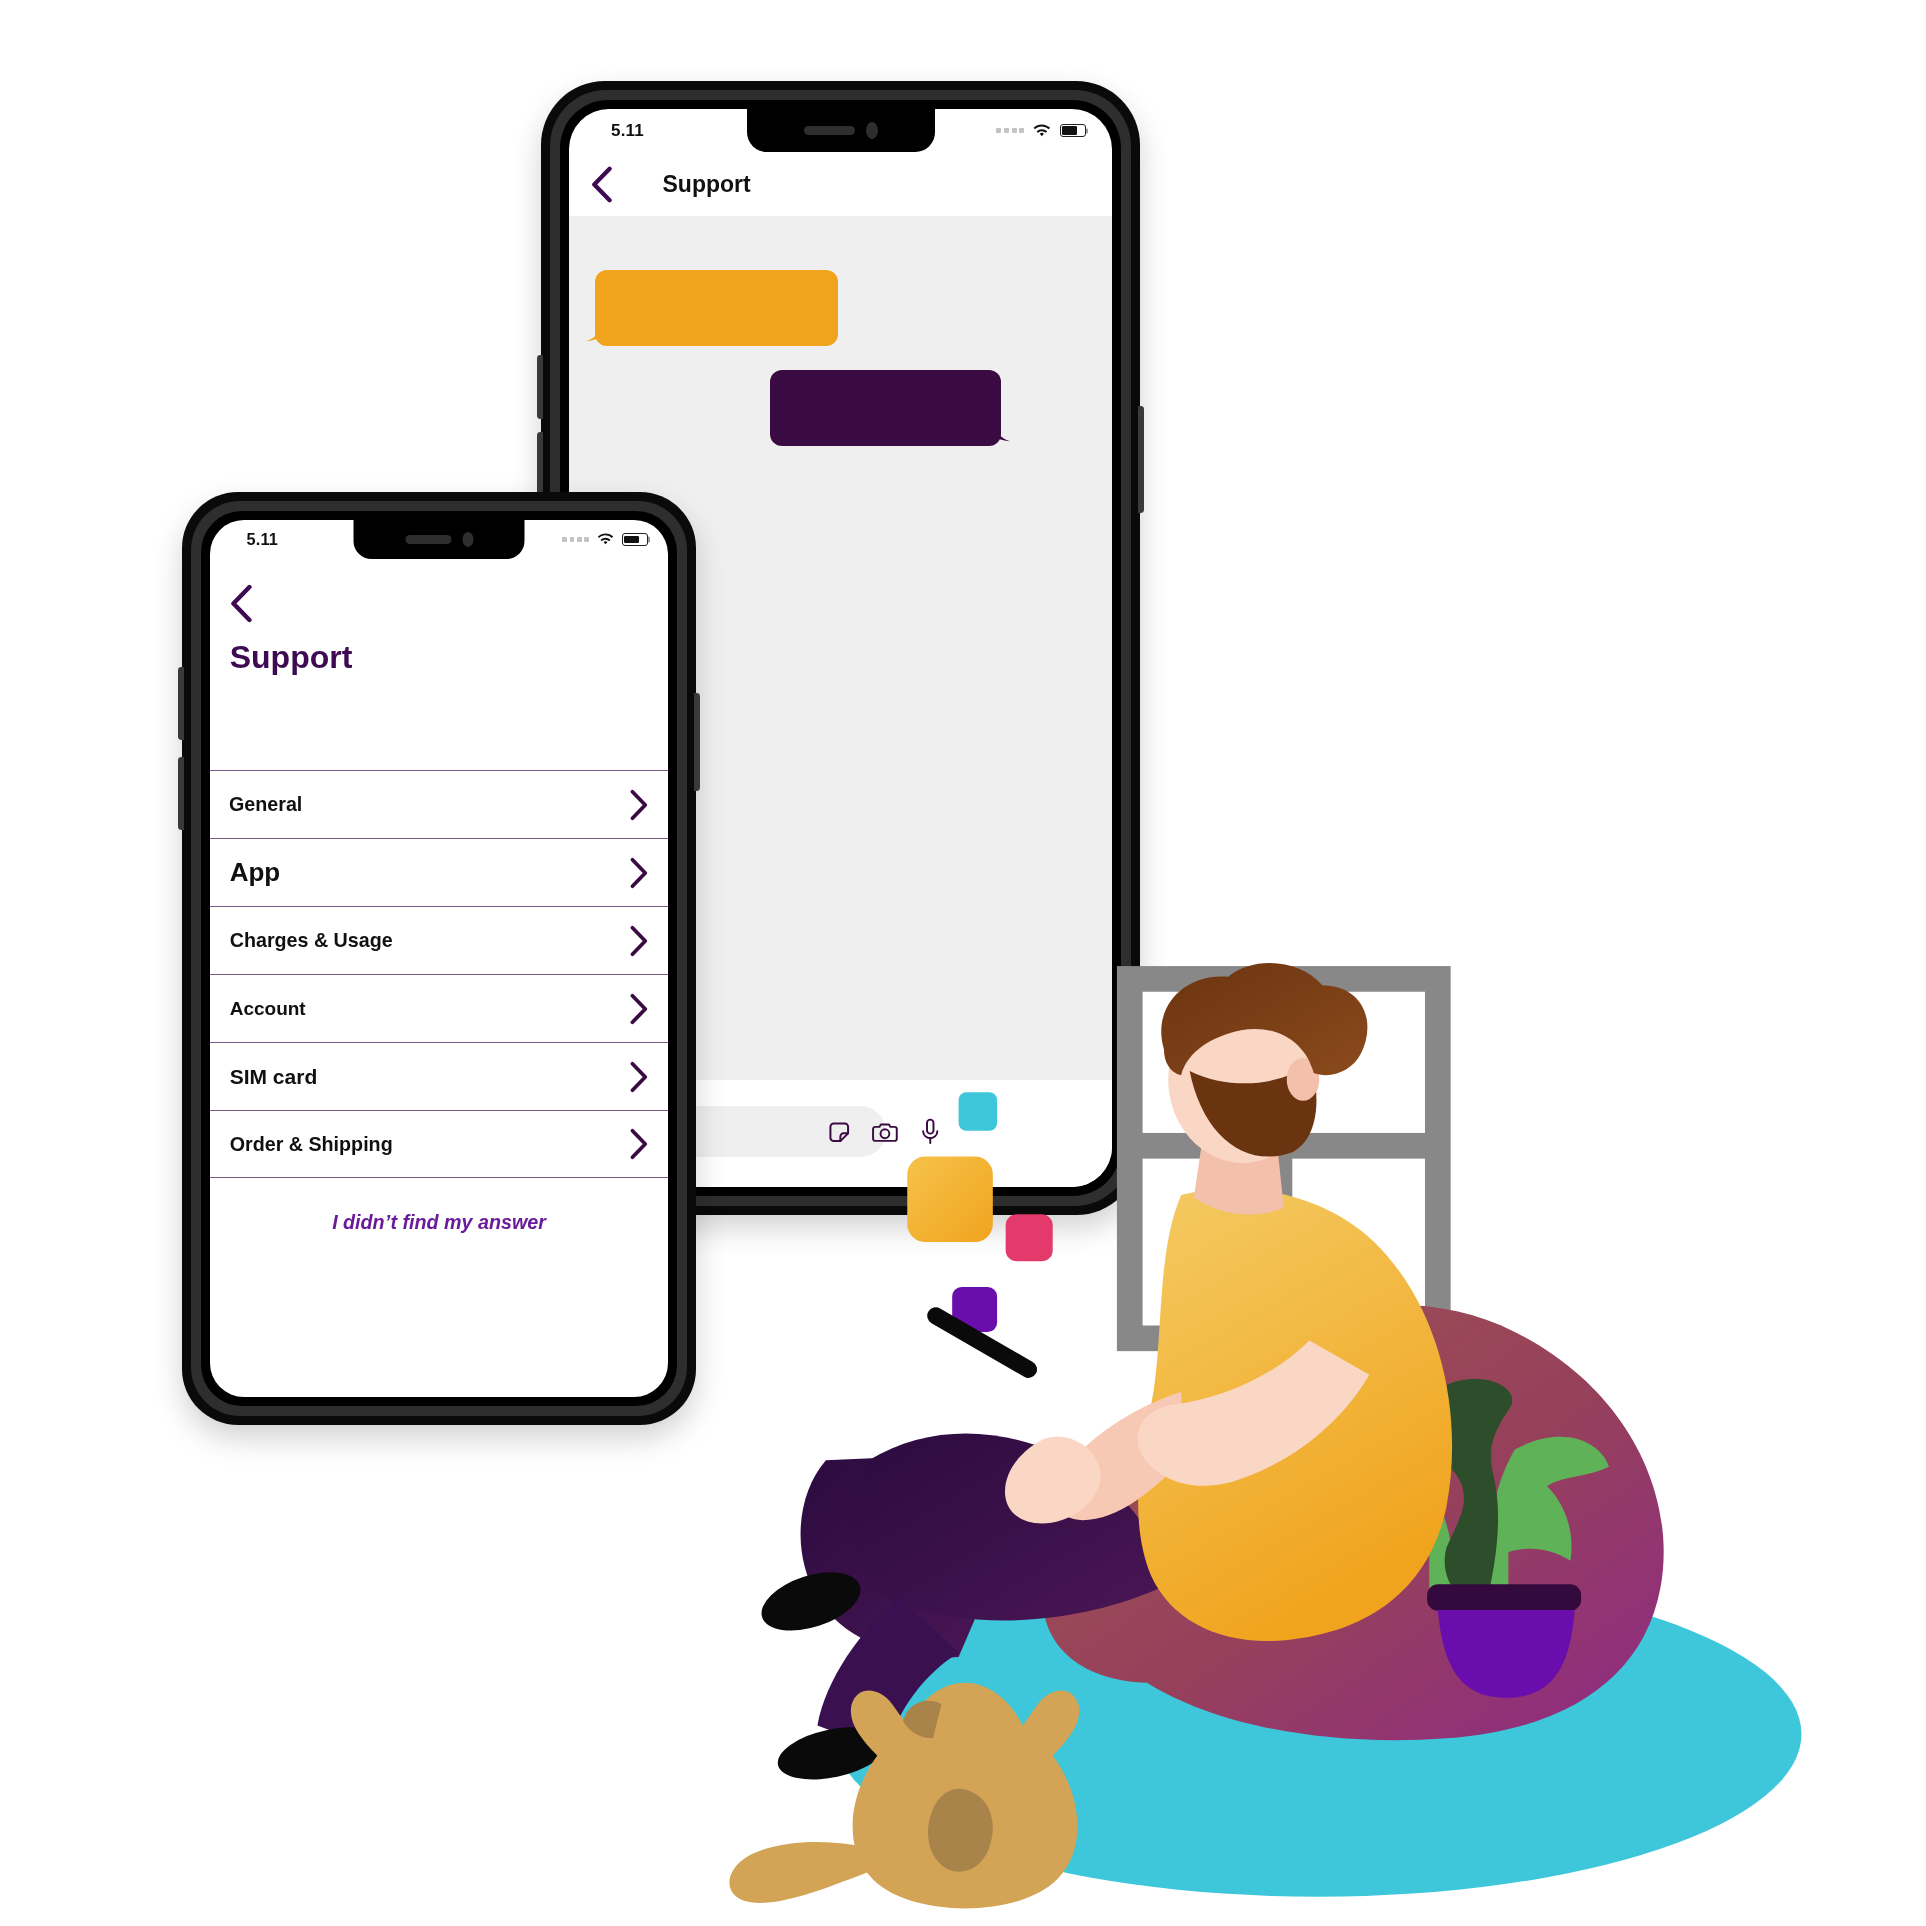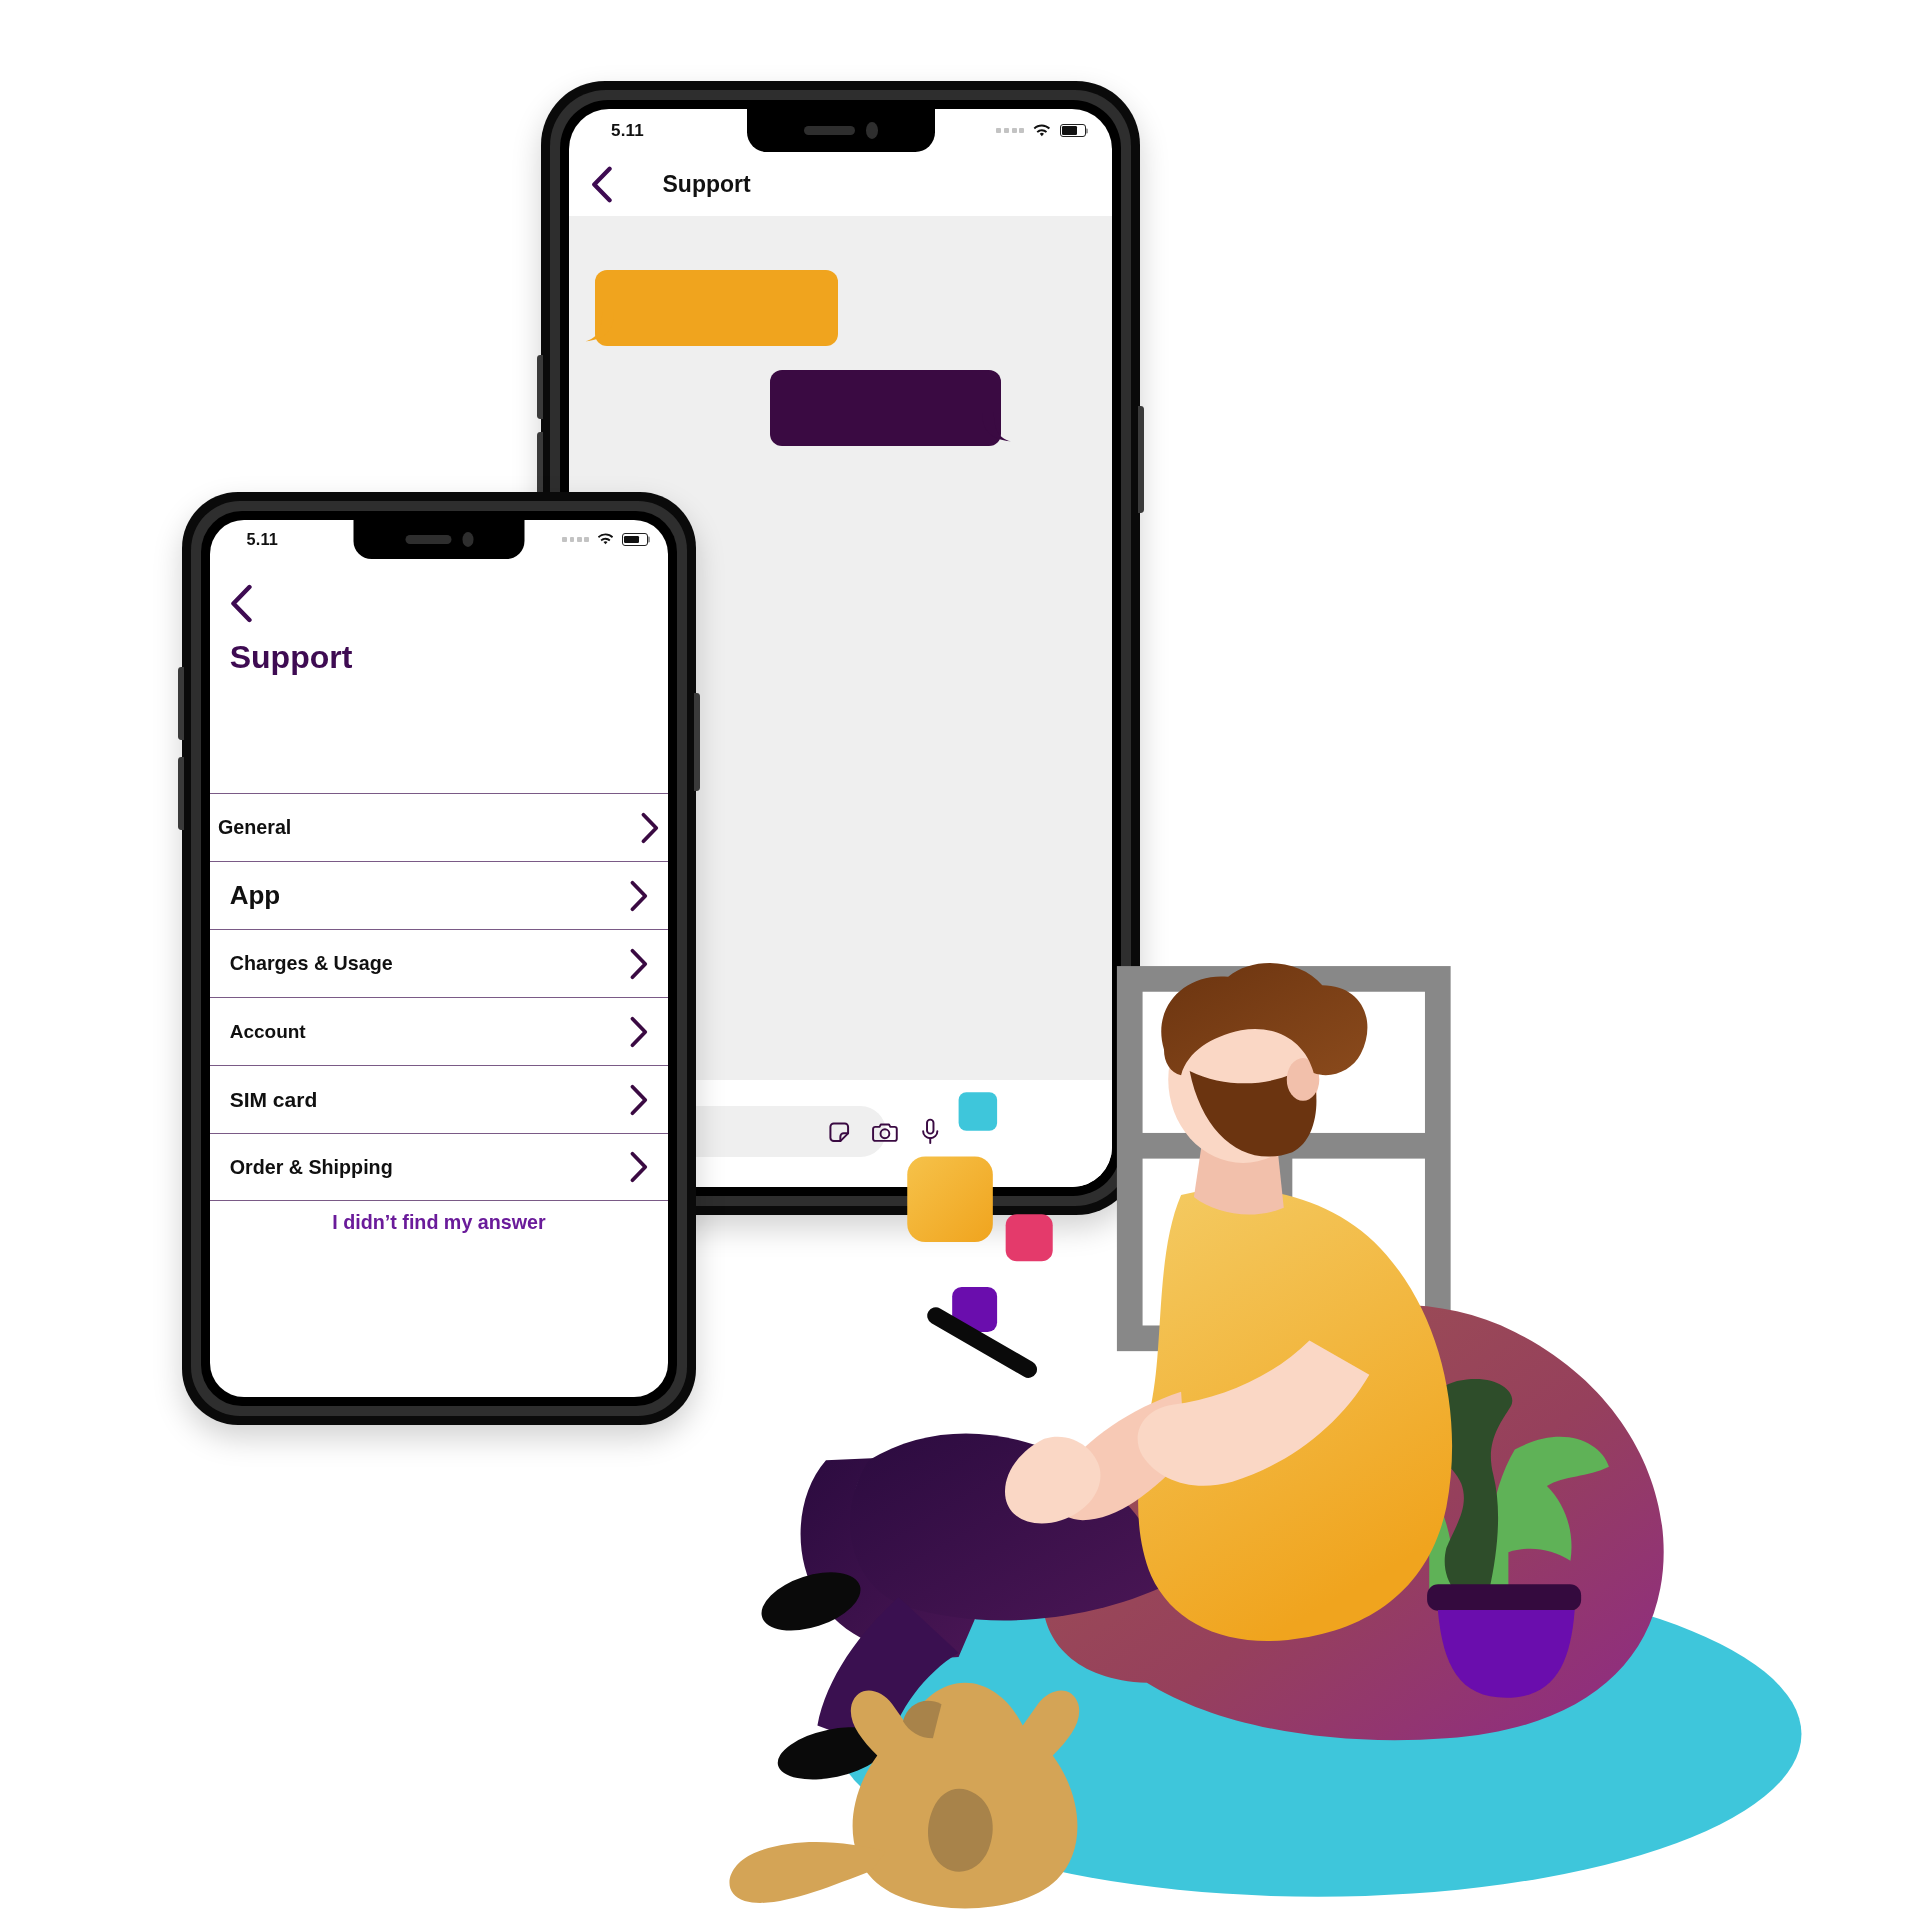--- a/index.html
+++ b/index.html
@@ -44,21 +44,21 @@
 
   
   .f-title{position:absolute;font-weight:700;color:#3E0B52;}
   .searchbox{position:absolute;background:#F2F2F2;border-radius:6px;display:flex;align-items:center;}
   .searchph{color:#A9A9A9;font-weight:400;}
   .listwrap{position:absolute;left:0;right:0;}
   .row{position:relative;display:flex;align-items:center;justify-content:space-between;
        border-top:1.3px solid #7a5a86;background:#fff;box-sizing:border-box;}
   .row:last-of-type{border-bottom:1.3px solid #7a5a86;}
   .rowlabel{font-weight:700;color:#101010;}
-  .noans{position:absolute;left:0;right:0;text-align:center;font-weight:700;color:#6A1B9A;}
+  .noans{position:absolute;left:0;right:0;text-align:center;font-weight:700;color:#6A1B9A;font-style:italic;}
 
   
   .chatarea{position:absolute;left:0;right:0;background:#EFEFEF;}
   .composer{position:absolute;left:0;right:0;background:#fff;display:flex;align-items:center;}
   .cpill{position:absolute;background:#EFEFEF;border-radius:428px;}
   .cicons{position:absolute;display:flex;align-items:center;}
 
   
   .illu{position:absolute;}
 </style>
@@ -196,21 +196,21 @@
       <div style="position:absolute;left:19px;top:64px;width:47px;height:47px;">
         <svg width="24" height="39" viewBox="0 0 27 43">
           <path d="M23 3 5 21.5 23 40" fill="none" stroke="#3E0B52" stroke-width="5" stroke-linecap="round" stroke-linejoin="round"></path>
         </svg>
       </div>
 
       <div class="f-title" style="left:19.7px;top:119px;font-size:32px;">Support</div>
 
 
       <div class="listwrap" style="top:250px;">
-        <div class="row" style="height:68px;padding:0 8px;margin-top:23px;">
+        <div class="row" style="height:68px;padding:0 19px;">
           <span class="rowlabel" style="font-size:19.7px;">General</span>
           <svg width="19.7" height="32" viewBox="0 0 23 37">
             <path d="M4 3 19 18.5 4 34" fill="none" stroke="#3A0A42" stroke-width="4.4" stroke-linecap="round" stroke-linejoin="round"></path>
             </svg>
         </div>
         <div class="row" style="height:68px;padding:0 19.7px;">
           <span class="rowlabel" style="font-size:26px;">App</span>
           <svg width="19.7" height="32" viewBox="0 0 23 37">
             <path d="M4 3 19 18.5 4 34" fill="none" stroke="#3A0A42" stroke-width="4.4" stroke-linecap="round" stroke-linejoin="round"></path>
             </svg>

